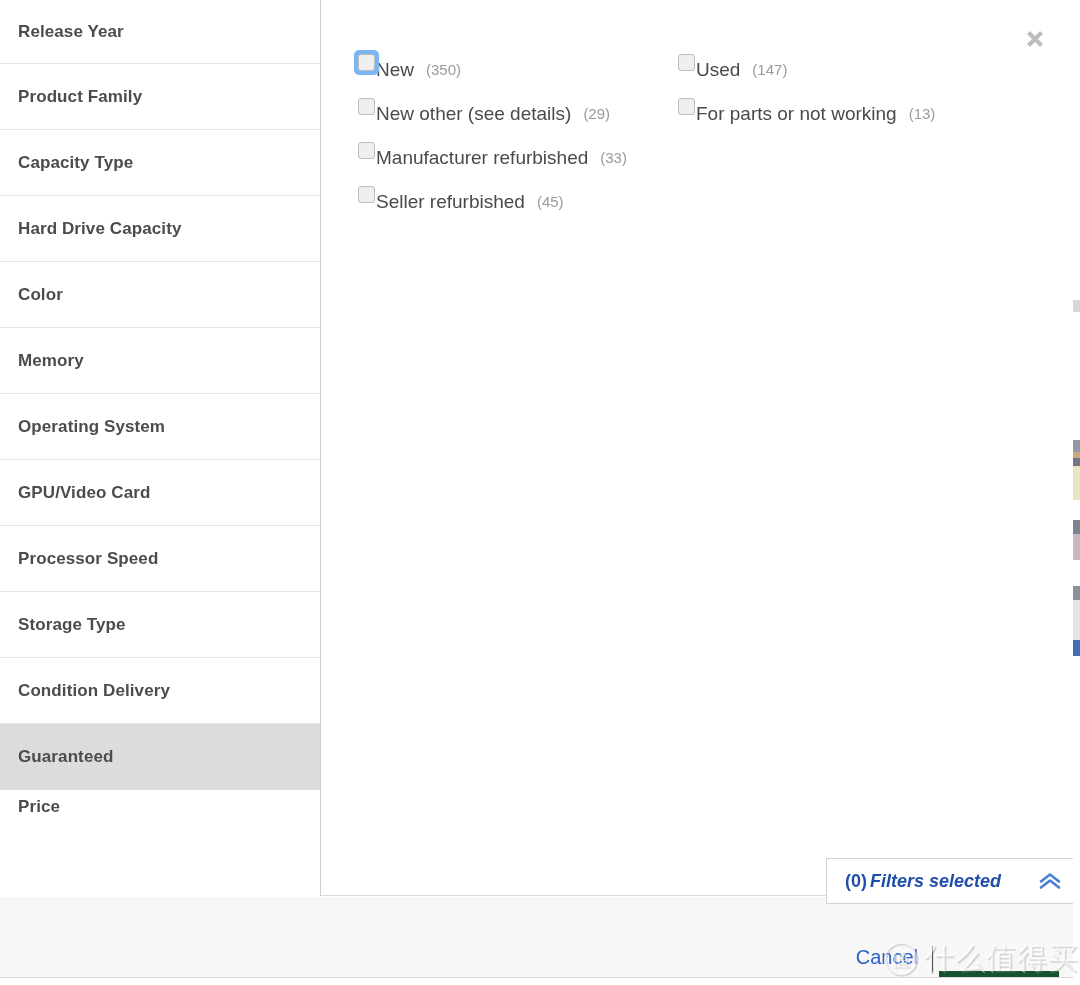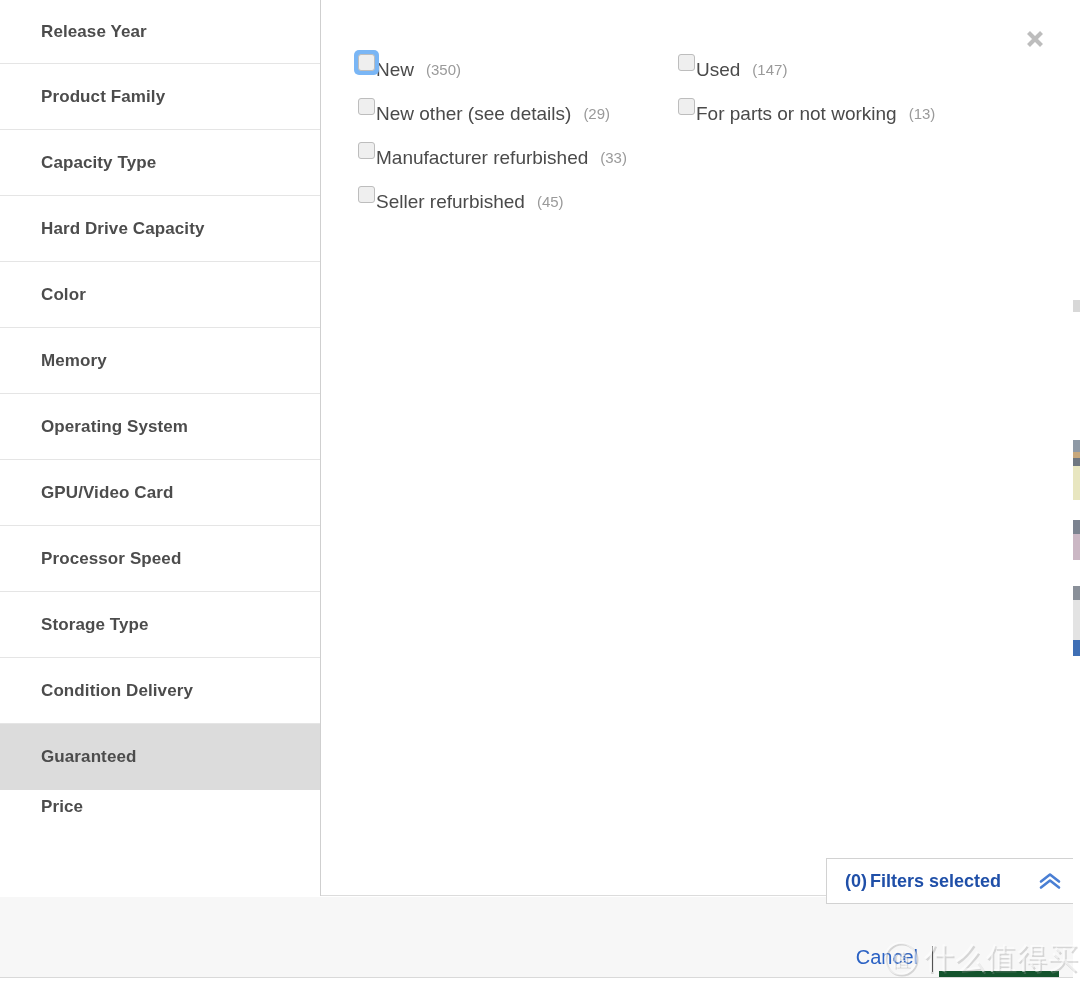--- a/index.html
+++ b/index.html
@@ -72,21 +72,21 @@
     border-right: 1px solid #cfcfcf;
     box-sizing: border-box;
     overflow: hidden;
   }
   .side-row {
     height: 66px;
     box-sizing: border-box;
     border-bottom: 1px solid #e5e5e5;
     display: flex;
     align-items: center;
-    padding-left: 41px;
+    padding-left: 18px;
     cursor: pointer;
     background: #ffffff;
   }
   .side-row:first-child { height: 64px; }
   .side-row.selected {
     background: #dcdcdc;
     border-bottom-color: #dcdcdc;
   }
   .side-row .label {
     font-size: 17px;
@@ -223,20 +223,21 @@
   #filters-count {
     font-size: 18px;
     font-weight: bold;
     color: #1f4fa8;
     margin-right: 3px;
   }
   #filters-text {
     font-size: 18px;
     font-weight: bold;
     color: #1f4fa8;
+    font-style: italic;
   }
   #collapse-icon {
     margin-left: auto;
     color: #4a7fd4;
     line-height: 0;
   }
 
   
   #footer {
     position: absolute;

